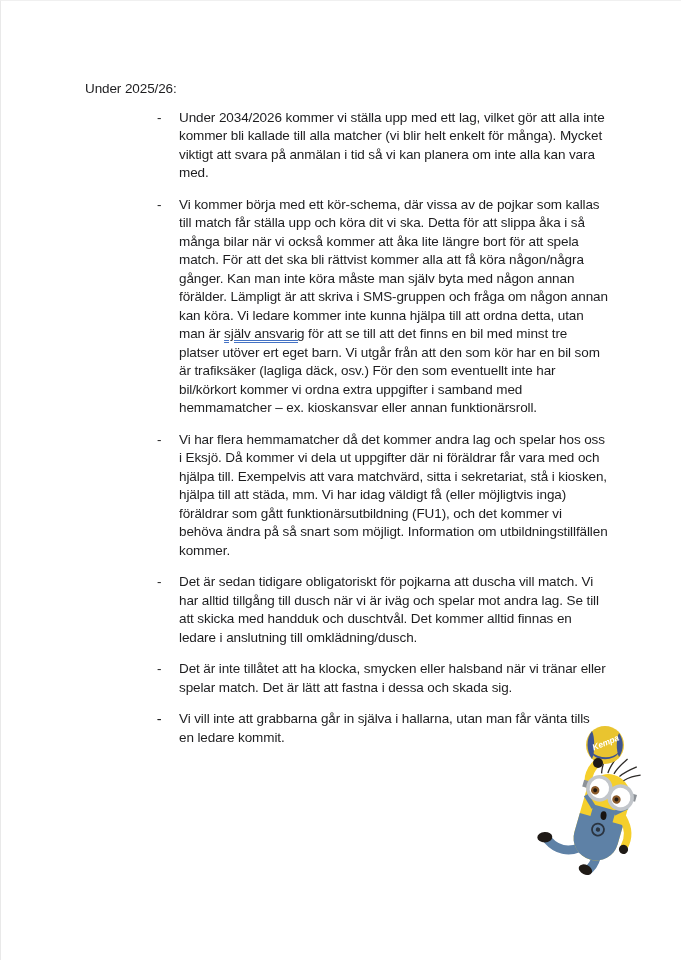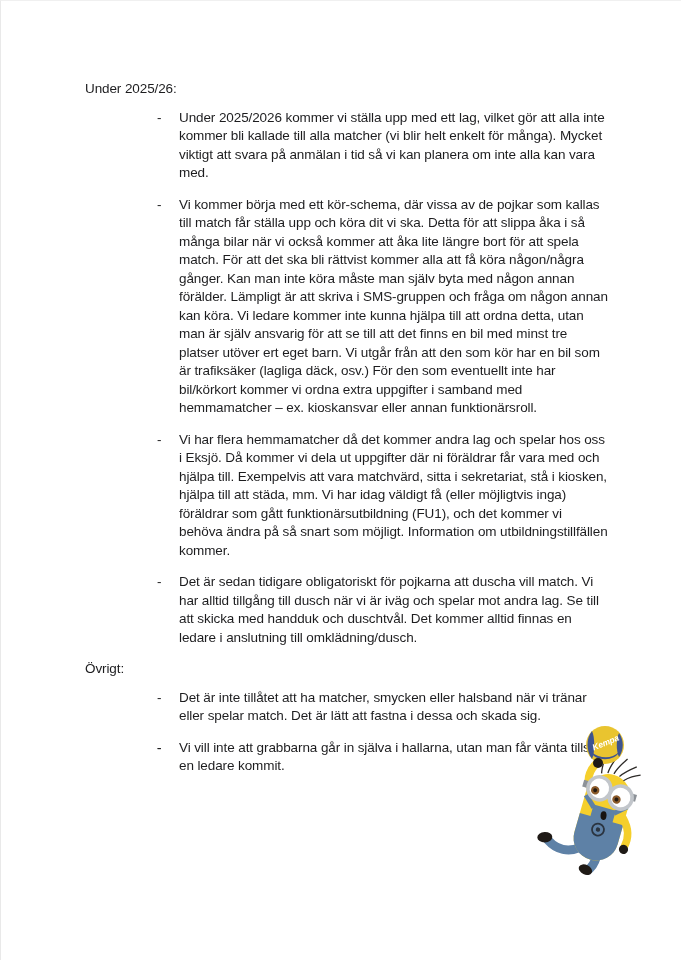--- a/index.html
+++ b/index.html
@@ -33,20 +33,21 @@
     margin:0 0 13px 0;
   }
   .dash {
     position:absolute;
     left:72px; top:0;
   }
   .t { margin:0; width:430px; }
   .t.narrow-1 { max-width:392px; }
   .t.narrow-2 { max-width:412px; }
   .u-double {
+    text-decoration:underline;
     text-decoration-style:double;
     text-decoration-color:#4472c4;
     text-underline-offset:2px;
     text-align:right;
   }
   .u-dotted {
     text-decoration-style:dotted;
     text-decoration-color:#4472c4;
     text-underline-offset:2px;
   }
@@ -60,43 +61,42 @@
 </head>
 <body>
 
 <div class="page">
   <div class="content">
 
     <div class="heading">Under 2025/26:</div>
 
     <div class="li">
       <span class="dash">-</span>
-      <p class="t">Under 2025/2026 kommer vi ställa upp med ett lag, vilket gör att alla inte kommer bli kallade till alla matcher (vi blir helt enkelt för många). Mycket viktigt att svara på anmälan i tid så vi kan planera om inte alla kan vara med.</p>
+      <p class="t">Under 2034/2026 kommer vi ställa upp med ett lag, vilket gör att alla inte kommer bli kallade till alla matcher (vi blir helt enkelt för många). Mycket viktigt att svara på anmälan i tid så vi kan planera om inte alla kan vara med.</p>
     </div>
 
     <div class="li">
       <span class="dash">-</span>
       <p class="t"><span>Vi kommer börja med ett kör-schema, där vissa av de pojkar som kallas till match får ställa upp och köra dit vi ska. Detta för att slippa åka i så många bilar när vi också kommer att åka lite längre bort för att spela match. För att det ska bli rättvist kommer alla att få köra någon/några gånger. Kan man inte köra måste man själv byta med någon annan förälder. Lämpligt är att skriva i SMS-gruppen och fråga om någon annan kan köra. Vi ledare kommer inte kunna hjälpa till att ordna detta, utan man är </span><span class="u-double">själv ansvarig</span><span> för att se till att det finns en bil med minst tre platser utöver ert eget barn. Vi utgår från att den som kör har en bil som är trafiksäker (lagliga däck, osv.) För den som eventuellt inte har bil/körkort kommer vi ordna extra uppgifter i samband med hemmamatcher – ex. kioskansvar eller annan funktionärsroll.</span></p>
     </div>
 
     <div class="li">
       <span class="dash">-</span>
       <p class="t">Vi har flera hemmamatcher då det kommer andra lag och spelar hos oss i Eksjö. Då kommer vi dela ut uppgifter där ni föräldrar får vara med och hjälpa till. Exempelvis att vara matchvärd, sitta i sekretariat, stå i kiosken, hjälpa till att städa, mm. Vi har idag väldigt få (eller möjligtvis inga) föräldrar som gått funktionärsutbildning (FU1), och det kommer vi behöva ändra på så snart som möjligt. Information om utbildningstillfällen kommer.</p>
     </div>
 
     <div class="li">
       <span class="dash">-</span>
       <p class="t"><span>Det är sedan tidigare obligatoriskt för pojkarna att duscha vill match. Vi har alltid tillgång till dusch när vi är </span><span class="u-dotted">iväg</span><span> och spelar mot andra lag. Se till att skicka med handduk och duschtvål. Det kommer alltid finnas en ledare i anslutning till omklädning/dusch.</span></p>
     </div>
 
-    <div class="heading">Övrigt:</div>
 
     <div class="li">
       <span class="dash">-</span>
-      <p class="t">Det är inte tillåtet att ha matcher, smycken eller halsband när vi tränar eller spelar match. Det är lätt att fastna i dessa och skada sig.</p>
+      <p class="t">Det är inte tillåtet att ha klocka, smycken eller halsband när vi tränar eller spelar match. Det är lätt att fastna i dessa och skada sig.</p>
     </div>
 
     <div class="li">
       <span class="dash">-</span>
     </div>
 
     <div class="li">
       <span class="dash">-</span>
       <p class="t narrow-2">Vi vill inte att grabbarna går in själva i hallarna, utan man får vänta tills en ledare kommit.</p>
     </div>

